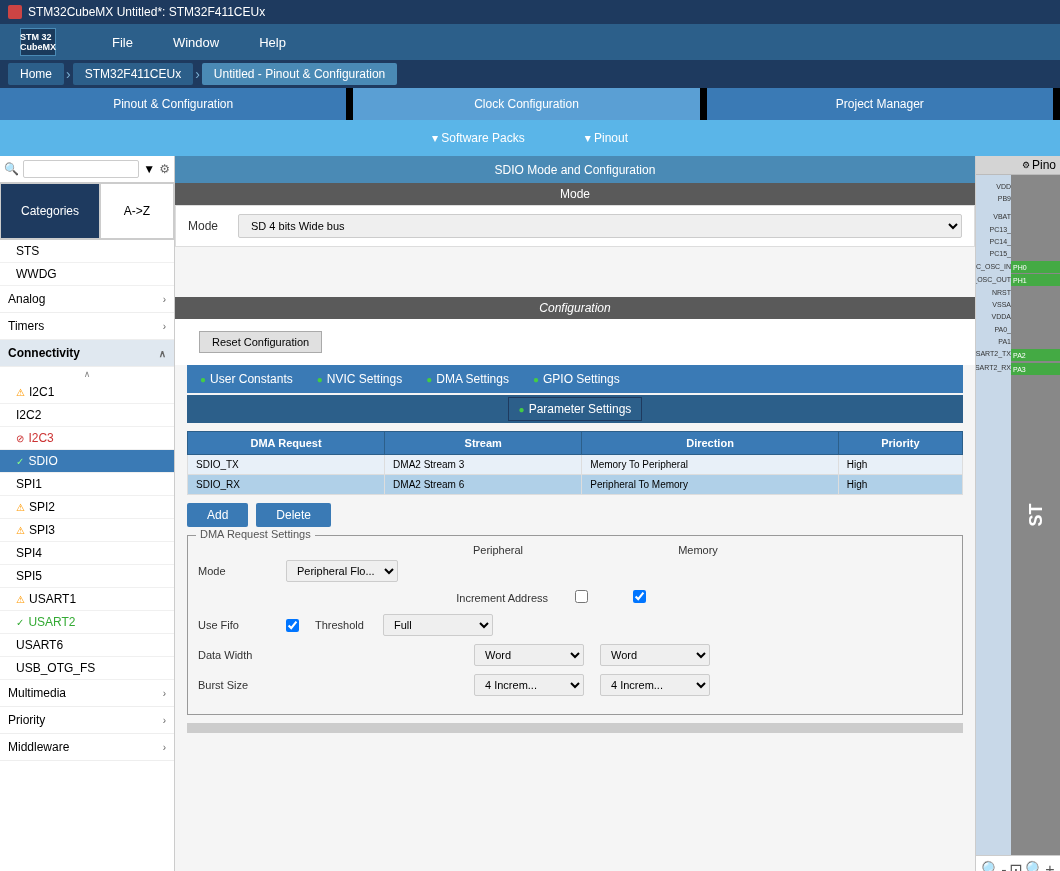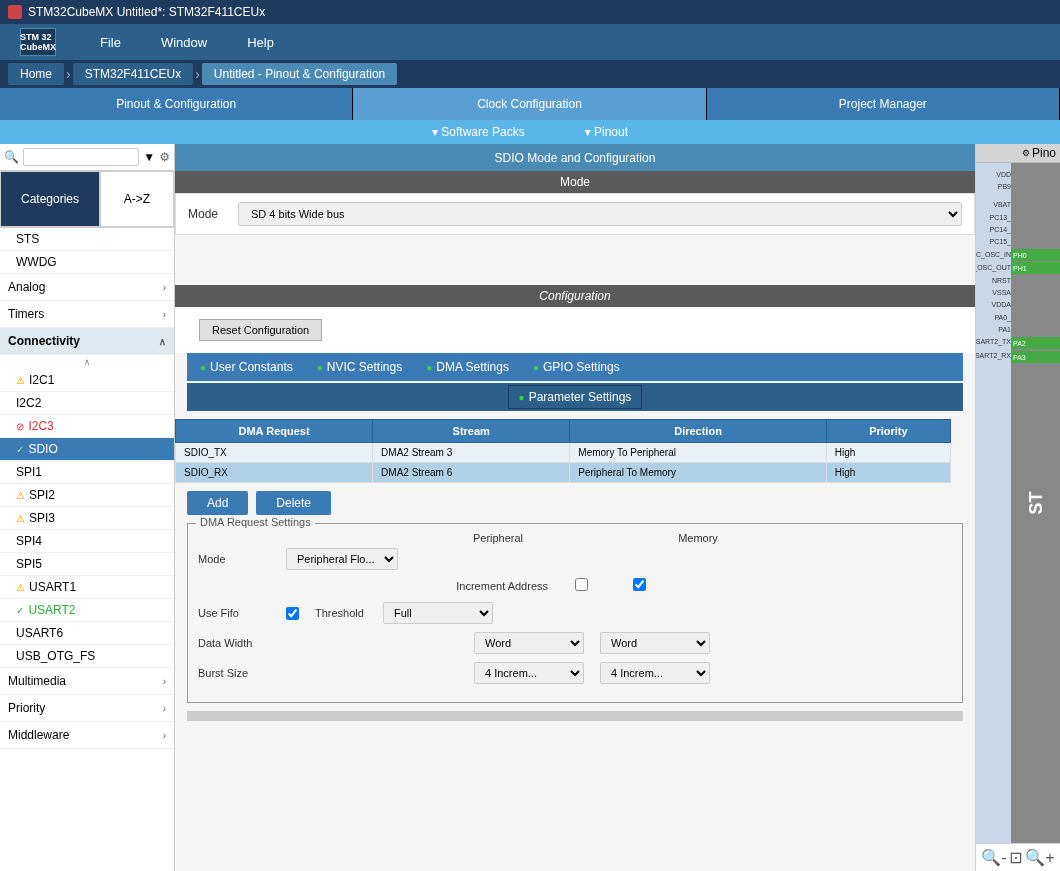--- a/index.html
+++ b/index.html
@@ -17,21 +17,21 @@
     }
     .title-bar-icon { width: 14px; height: 14px; background: #cc4444; border-radius: 2px; }
 
     
     .menu-bar {
       background: #2c5f8a;
       display: flex;
       align-items: center;
       height: 36px;
       padding: 0 20px;
-      gap: 44px;
+      gap: 56px;
     }
     .menu-logo { display: flex; align-items: center; gap: 4px; }
     .logo-box { width: 36px; height: 28px; background: #1a3a5c; border: 1px solid #4a8ab5; display: flex; flex-direction: column; align-items: center; justify-content: center; }
     .logo-text { color: white; font-weight: bold; font-size: 9px; }
     .menu-items { display: flex; gap: 40px; }
     .menu-item { color: white; cursor: pointer; font-size: 13px; }
 
     
     .breadcrumb {
       background: #1e3a5f;
@@ -62,29 +62,29 @@
       height: 32px;
     }
     .tab {
       flex: 1;
       display: flex;
       align-items: center;
       justify-content: center;
       color: white;
       font-size: 12px;
       cursor: pointer;
-      border-right: 1px solid #000000;
+      border-right: 7px solid #000000;
     }
     .tab.active { background: #5a9fd4; }
 
     
     .sub-tab-bar {
       background: #5ab5e8;
       display: flex;
-      height: 24px;
+      height: 36px;
       justify-content: center;
       gap: 60px;
     }
     .sub-tab {
       display: flex;
       align-items: center;
       color: white;
       font-size: 11px;
       cursor: pointer;
       gap: 4px;
@@ -231,21 +231,21 @@
       gap: 4px;
       background: #3a7ab5;
       border: 1px solid transparent;
     }
     .config-tab.active { background: #2c5f8a; border-color: #1e3a5f; }
     .config-tab .tab-icon { font-size: 10px; }
 
     
     .dma-table {
       width: calc(100% - 24px);
-      margin: 8px 0;
+      margin: 8px 12px;
       border-collapse: collapse;
     }
     .dma-table th {
       background: #3a7ab5;
       color: white;
       padding: 5px 8px;
       text-align: center;
       border: 1px solid #2c5f8a;
       font-size: 11px;
     }

